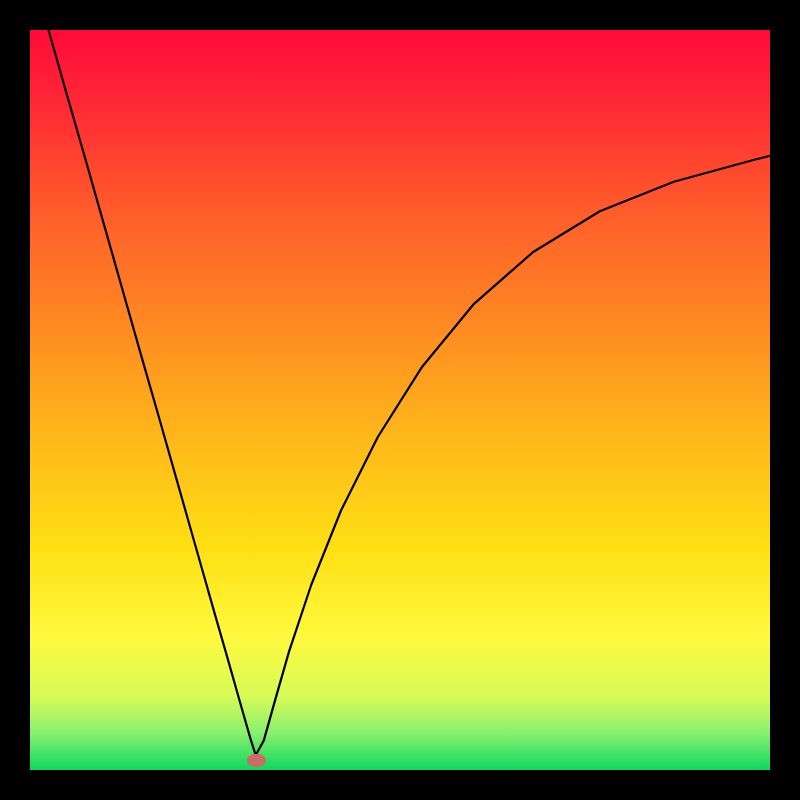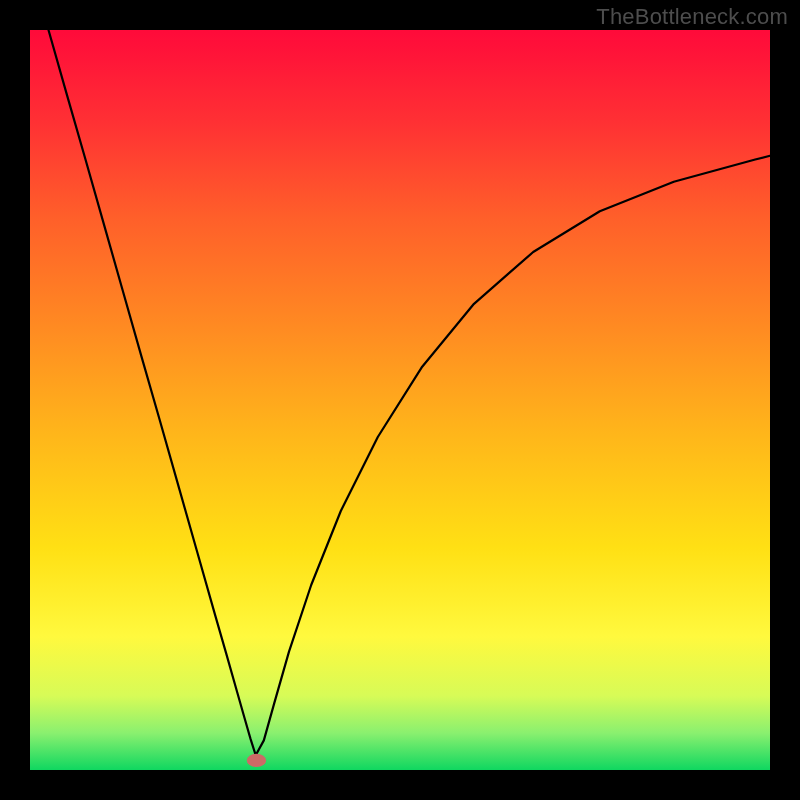--- a/index.html
+++ b/index.html
@@ -29,21 +29,20 @@
   svg {
     position: absolute;
     top: 0;
     left: 0;
   }
 </style>
 </head>
 <body>
 <div class="stage">
 
-  <div class="watermark">TheBottleneck.com</div>
 
   <svg id="chart-svg" width="800" height="800" viewBox="0 0 800 800">
     <defs>
       <linearGradient id="bg-grad" x1="0" y1="0" x2="0" y2="1">
           <stop offset="0.00%" stop-color="#ff0a3a"></stop>
           <stop offset="12.00%" stop-color="#ff2f34"></stop>
           <stop offset="25.00%" stop-color="#ff5e2a"></stop>
           <stop offset="40.00%" stop-color="#ff8a22"></stop>
           <stop offset="55.00%" stop-color="#ffb71a"></stop>
           <stop offset="70.00%" stop-color="#ffe014"></stop>

